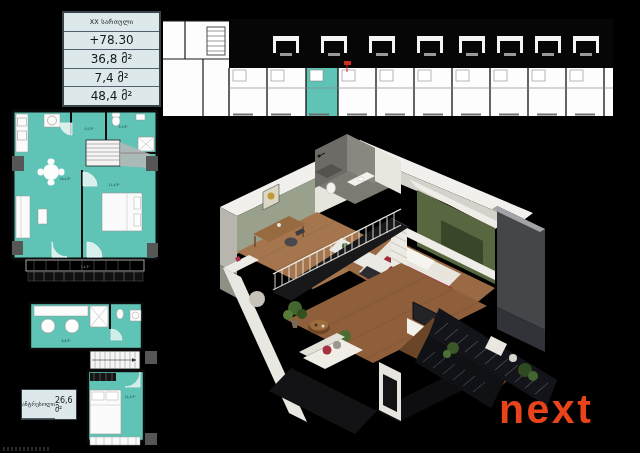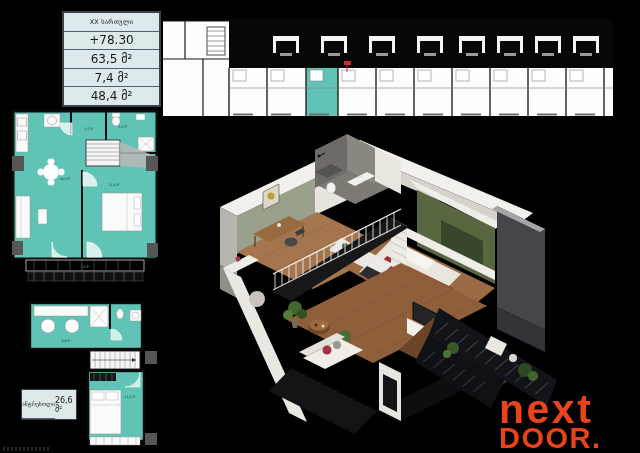--- a/index.html
+++ b/index.html
@@ -34,21 +34,21 @@
   text{font-family:"DejaVu Sans",sans-serif;}
 </style>
 </head>
 <body>
 
 <div class="stage">
 
   <div class="info-table">
     <div class="info-row first">XX სართული</div>
     <div class="info-row">+78.30</div>
-    <div class="info-row">63,5 მ²</div>
+    <div class="info-row">36,8 მ²</div>
     <div class="info-row">7,4 მ²</div>
     <div class="info-row">48,4 მ²</div>
   </div>
 
   <svg class="strip-svg" width="450" height="97" viewBox="0 0 450 97">
     <rect x="0" y="2" width="66" height="95" fill="#fdfdfd"></rect>
     <rect x="66" y="49" width="384" height="48" fill="#fdfdfd"></rect>
     <rect x="66" y="0" width="384" height="49" fill="#060606"></rect>
 
     <g stroke="#1a1a1a" stroke-width="1.2">
@@ -517,17 +517,16 @@
         <circle cx="252" cy="232" r="4" fill="#4d7034"></circle>
       <circle cx="330" cy="248" r="7" fill="#2f4a21"></circle>
         <circle cx="338" cy="254" r="5" fill="#42642e"></circle>
       <polygon points="296,214 312,222 306,234 290,226" fill="#e9e7e0"></polygon>
       <circle cx="318" cy="236" r="4" fill="#d8d5cd"></circle>
     </g>
   </svg>
 
   <div class="logo">
     <div class="l1">next</div>
-    <div class="l2">DOOR.</div>
   </div>
 
   <div class="watermark"></div>
 </div>
 
 </body></html>

